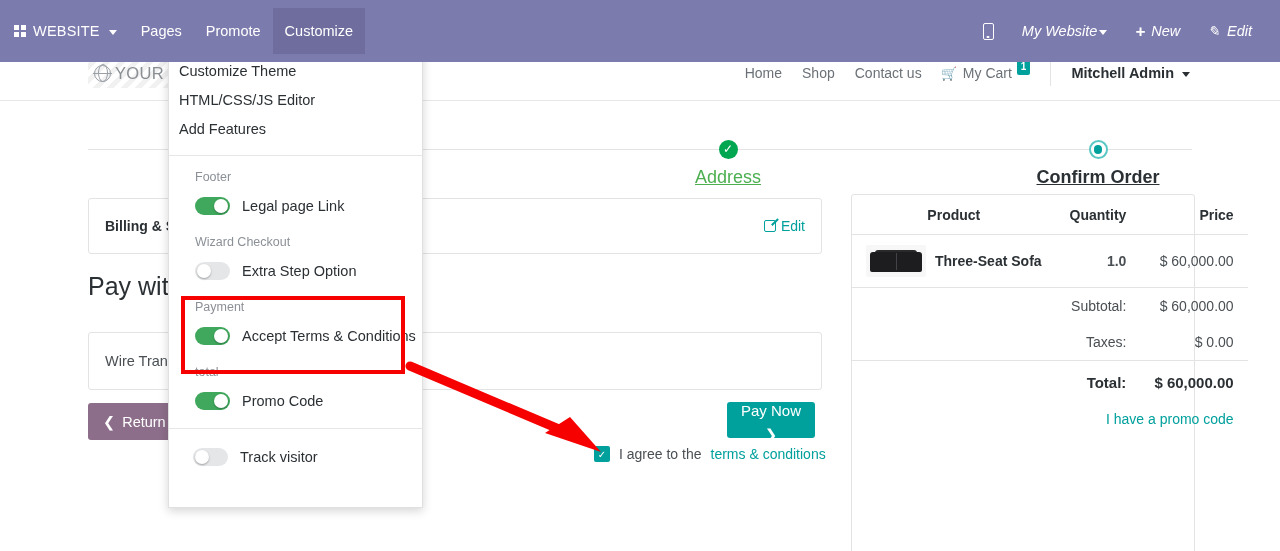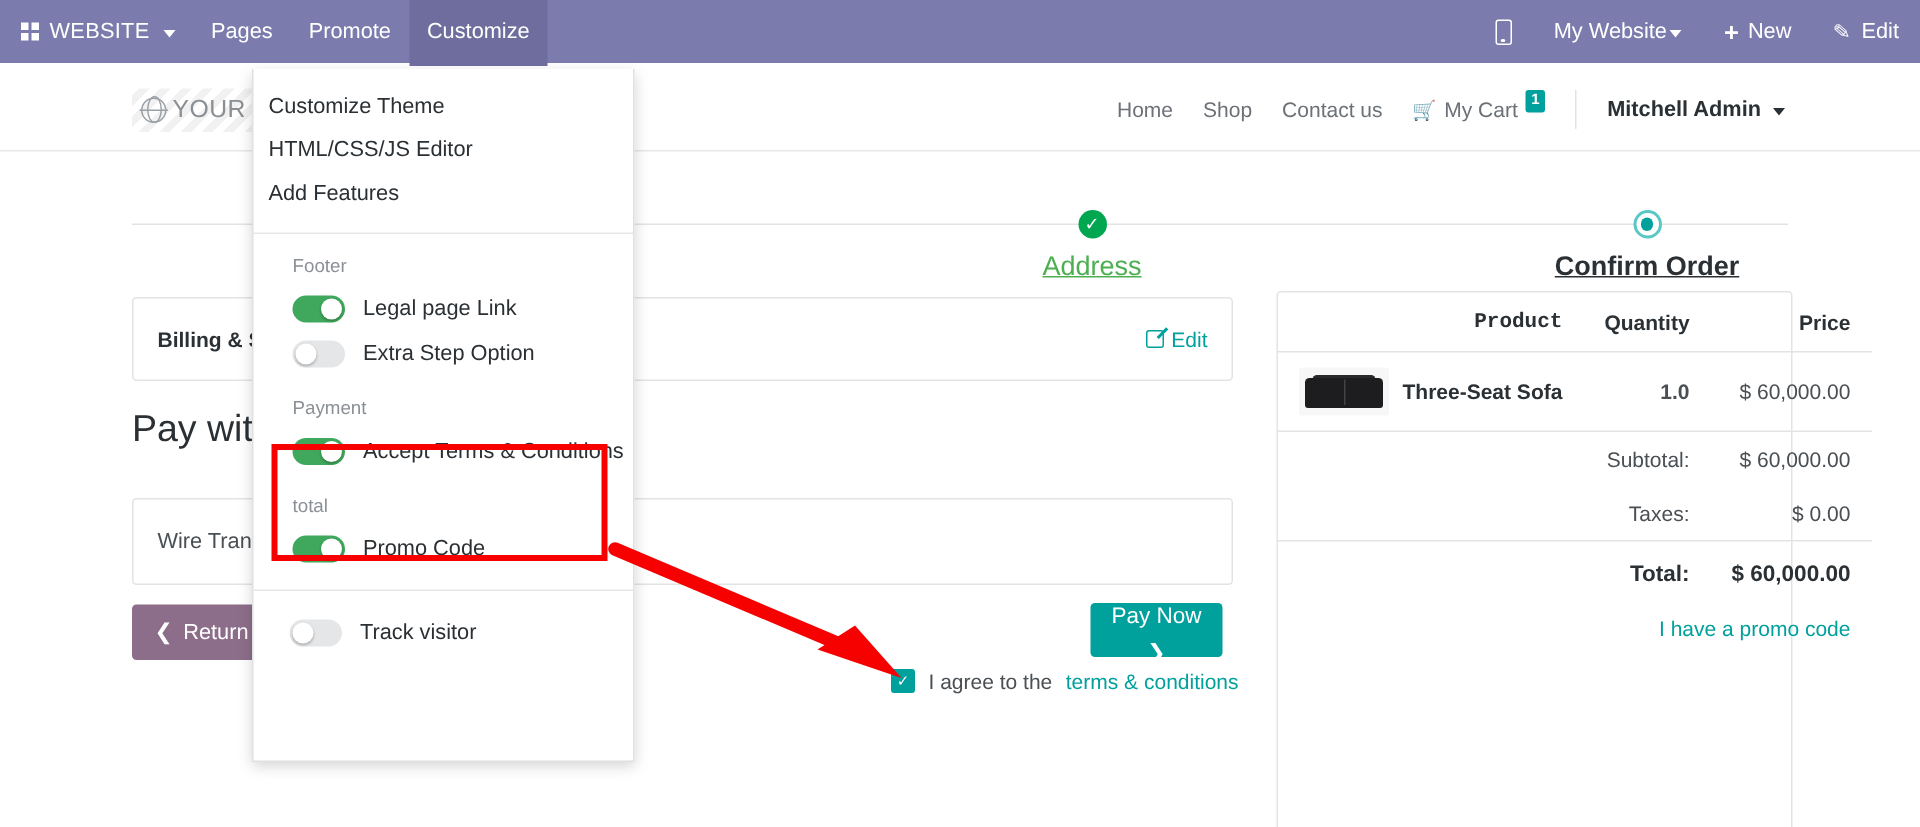--- a/index.html
+++ b/index.html
@@ -9,21 +9,21 @@
     width: 1280px; height: 551px;
     overflow: hidden;
     background: #ffffff;
     font-family: "Liberation Sans", sans-serif;
     color: #374151;
   }
 
   
   .topbar {
     position: absolute; left: 0; top: 0;
-    width: 1280px; height: 42px;
+    width: 1280px; height: 62px;
     background: #7C7BAD;
     display: flex; align-items: center;
     color: #ffffff;
     font-size: 14.5px;
     z-index: 60;
   }
   .tb-brand {
     display: flex; align-items: center; gap: 7px;
     padding: 0 12px 0 14px; height: 46px;
     cursor: pointer;
@@ -45,21 +45,21 @@
     margin-left: 2px;
     position: relative; top: 1px;
   }
   .tb-item {
     height: 46px; display: flex; align-items: center;
     padding: 16px 12px; cursor: pointer; color: #fff;
   }
   .tb-item.active { background: #6E6D9E; }
   .tb-right {
     margin-left: auto; display: flex; align-items: center;
-    height: 46px; padding-right: 0;
+    height: 46px; padding-right: 14px; font-style: italic;
   }
   .tb-right .tb-item { padding: 0 14px; }
   .phone-icon {
     width: 11px; height: 17px;
     border: 1.6px solid #fff; border-radius: 2px;
     position: relative;
   }
   .phone-icon::after {
     content:""; position:absolute; left: 50%; bottom: 1px;
     transform: translateX(-50%);
@@ -222,21 +222,21 @@
     width: 344px; height: 377px;
     border: 1px solid #e3e3e3; border-radius: 3px;
     background: #fff;
   }
   .sum-table { width: 100%; border-collapse: collapse; font-size: 14px; }
   .sum-table th {
     font-size: 14px; color: #2b3034; font-weight: bold;
     padding: 12px 14px 11px; text-align: right;
     border-bottom: 1px solid #e3e3e3;
   }
-  .sum-table th.col-prod { text-align: right; font-family: Liberation Mono, monospace; }
+  .sum-table th.col-prod { text-align: center; }
   .sum-table td { padding: 10px 14px; color: #4a4f54; }
   .prod-cell { display: flex; align-items: center; gap: 9px; }
   .sofa-thumb {
     width: 60px; height: 32px; flex: none;
     background: #f7f7f7; border-radius: 2px;
     position: relative; overflow: hidden;
   }
   .sofa-body {
     position: absolute; left: 4px; right: 4px; top: 7px; bottom: 5px;
     background: #1d1d1f; border-radius: 3px 3px 2px 2px;
@@ -474,20 +474,21 @@
   <div class="dd-item">HTML/CSS/JS Editor</div>
   <div class="dd-item">Add Features</div>
   <div class="dd-sep"></div>
 
   <div class="dd-section">Footer</div>
   <div class="dd-toggle-row row-legal">
     <span class="switch on"></span>
     <span class="dd-label">Legal page Link</span>
   </div>
 
+  <div class="dd-section">Wizard Checkout</div>
   <div class="dd-toggle-row row-extra">
     <span class="switch"></span>
     <span class="dd-label">Extra Step Option</span>
   </div>
 
   <div class="dd-section">Payment</div>
   <div class="dd-toggle-row row-accept">
     <span class="switch on"></span>
     <span class="dd-label">Accept Terms &amp; Conditions</span>
   </div>

